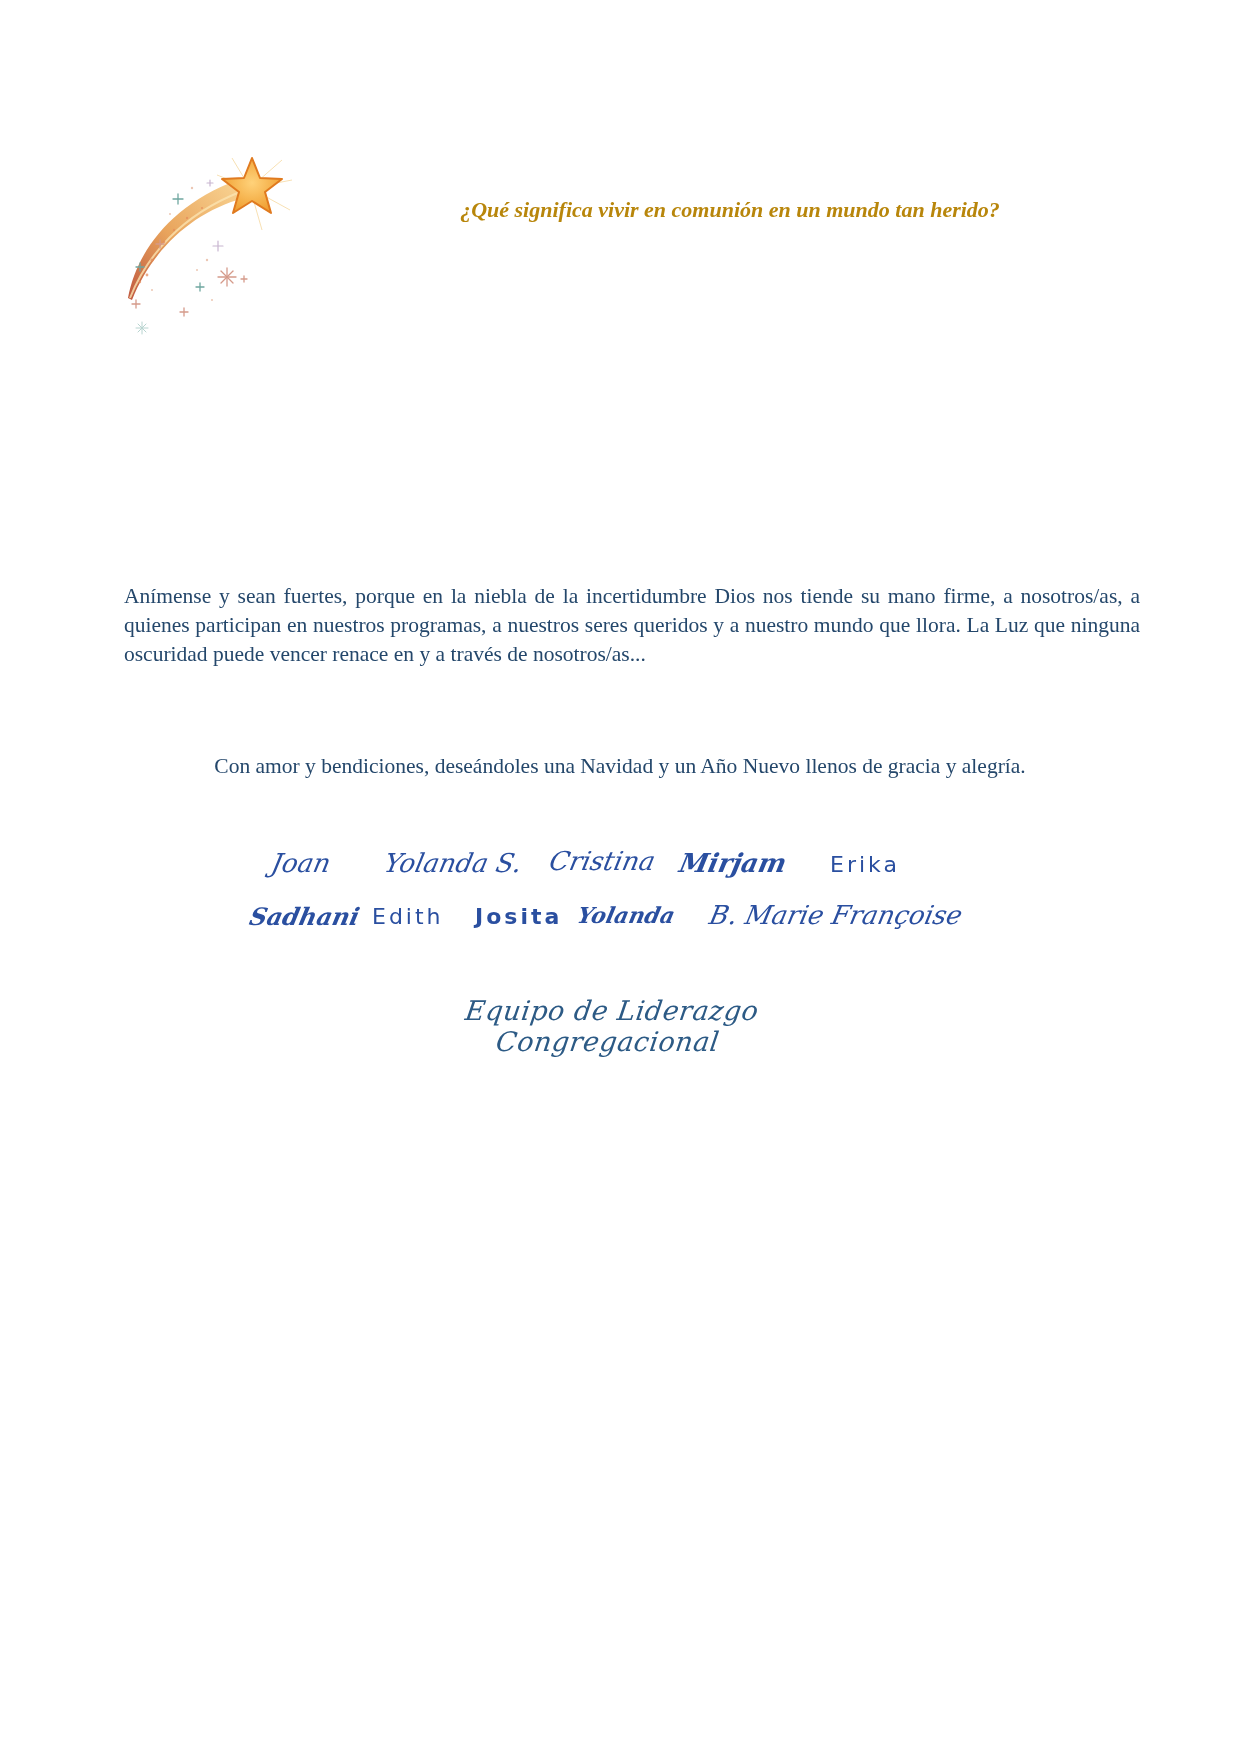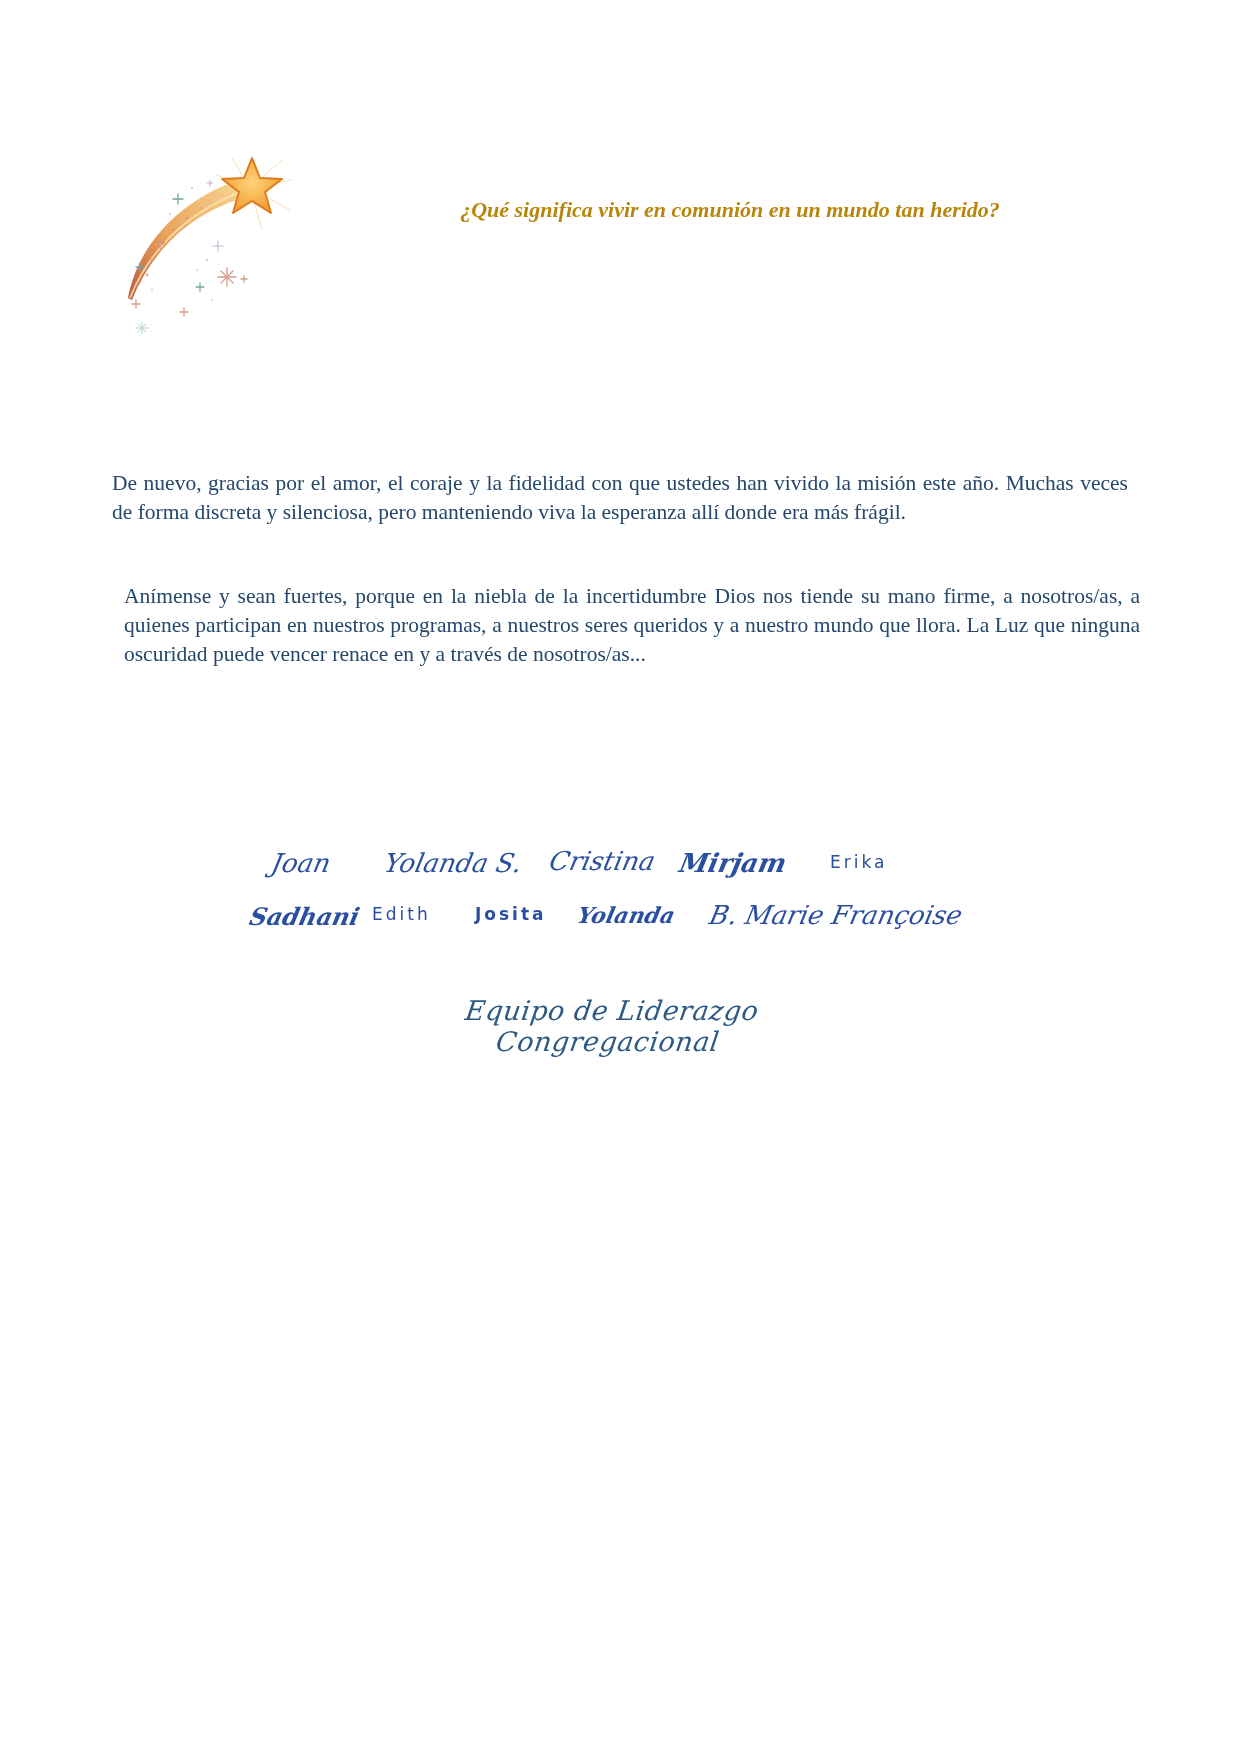--- a/index.html
+++ b/index.html
@@ -93,21 +93,21 @@
       position: absolute;
       font-size: 26px;
       white-space: nowrap;
       transform: skewX(-12deg);
     }
     .sig.bold { font-weight: bold; }
     .sig.print {
       font-style: normal;
       font-family: "DejaVu Sans", sans-serif;
       letter-spacing: 3px;
-      font-size: 17px;
+      font-size: 22px;
       transform: none;
     }
     .team-name {
       position: absolute;
       left: 400px;
       top: 995px;
       width: 420px;
       text-align: center;
       color: #2c5a85;
       font-family: "DejaVu Serif", serif;
@@ -206,23 +206,23 @@
       </g>
     </svg>
   </div>
 
   <div class="questions">
     <div class="question-1">¿Qué significa vivir en comunión en un mundo tan herido?</div>
     <div class="question-2">
     </div>
   </div>
 
-  <p class="body-text para-1" style="margin:0">De nuevo, gracias por el amor, el coraje y la fidelidad con que ustedes han vivido la misión este año. Muchas veces de forma discreta y silenciosa, pero manteniendo viva la esperanza allí donde era más frágil.</p>
   <p class="body-text para-2" style="margin:12px">Anímense y sean fuertes, porque en la niebla de la incertidumbre Dios nos tiende su mano firme, a nosotros/as, a quienes participan en nuestros programas, a nuestros seres queridos y a nuestro mundo que llora. La Luz que ninguna oscuridad puede vencer renace en y a través de nosotros/as...</p>
 
+  <div class="closing">Con amor y bendiciones, deseándoles una Navidad y un Año Nuevo llenos de gracia y alegría.</div>
 
   <div class="signatures">
     <span class="sig" style="left:12px; top:8px;">Joan</span>
     <span class="sig" style="left:125px; top:8px;">Yolanda S.</span>
     <span class="sig" style="left:290px; top:6px;">Cristina</span>
     <span class="sig bold" style="left:420px; top:8px;">Mirjam</span>
     <span class="sig print" style="left:570px; top:12px;">Erika</span>
 
     <span class="sig bold" style="left:-10px; top:62px; font-size:24px;">Sadhani</span>
     <span class="sig print" style="left:112px; top:64px;text-align:right;">Edith</span>

